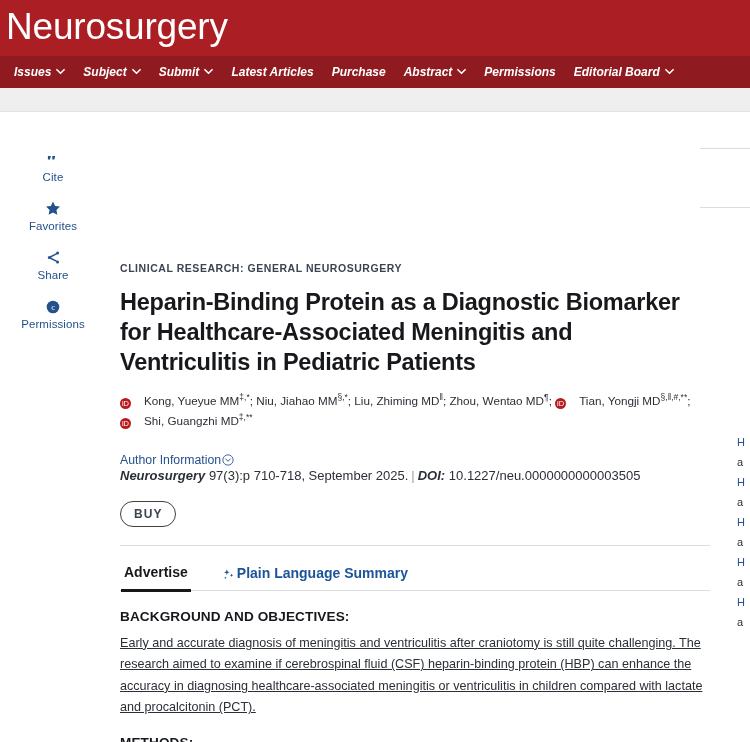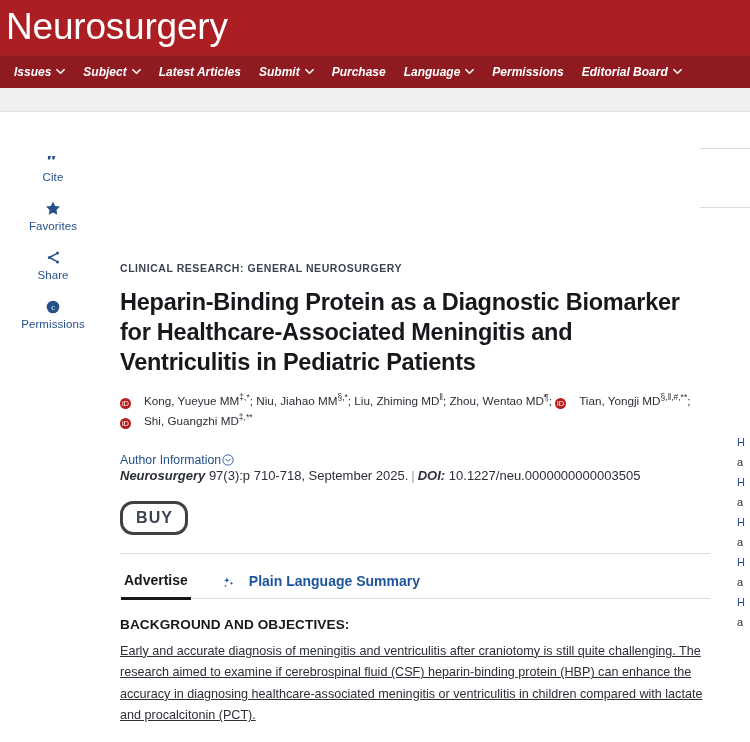--- a/index.html
+++ b/index.html
@@ -169,25 +169,25 @@
     color: #2b2f36;
     line-height: 16px;
   }
   .citation .jrnl { font-style: italic; font-weight: bold; }
   .citation .sep { color: #999ea6; margin: 0 3px; }
   .citation .doi-label { font-style: italic; font-weight: bold; }
 
   .buy-btn {
     margin-top: 17px;
     display: inline-block;
-    border: 3px solid #404040;
+    border: 1px solid #404040;
     border-radius: 13px;
     background: #ffffff;
     color: #3c4451;
-    font-size: 16px;
+    font-size: 12px;
     font-weight: bold;
     letter-spacing: 1.1px;
     padding: 5px 12px 5px 13px;
     cursor: pointer;
   }
 
   .rule {
     border: 0;
     border-top: 1px solid #d9dce0;
     margin: 18px 0 0 0;
@@ -213,21 +213,21 @@
   }
   .tab.active {
     color: #16181c;
     border-bottom: 3px solid #16181c;
     margin-bottom: -2px;
   }
   .tab.link {
     color: #1c5499;
     display: flex;
     align-items: flex-end;
-    gap: 14px;
+    gap: 2px;
   }
   .sparkle { display: inline-block; width: 13px; height: 13px; }
   .sparkle svg { display: block; }
 
   
   .abstract { margin-top: 18px; width: 585px; }
   .sec-head {
     font-size: 13.6px;
     font-weight: bold;
     color: #16181c;
@@ -280,35 +280,35 @@
   </div>
   <div class="nav-item">
     <span>Subject</span>
     <span class="caret">
       <svg viewBox="0 0 10 10" width="9" height="9">
           <path d="M1 3 L5 7 L9 3" stroke="#fff" stroke-width="1.8" fill="none" stroke-linecap="round" stroke-linejoin="round"></path>
         </svg>
     </span>
   </div>
   <div class="nav-item">
-    <span>Latest Articles</span>
-  </div>
-  <div class="nav-item">
     <span>Submit</span>
     <span class="caret">
       <svg viewBox="0 0 10 10" width="9" height="9">
           <path d="M1 3 L5 7 L9 3" stroke="#fff" stroke-width="1.8" fill="none" stroke-linecap="round" stroke-linejoin="round"></path>
         </svg>
     </span>
   </div>
   <div class="nav-item">
+    <span>Latest Articles</span>
+  </div>
+  <div class="nav-item">
     <span>Purchase</span>
   </div>
   <div class="nav-item">
-    <span>Language</span>
+    <span>Abstract</span>
     <span class="caret">
       <svg viewBox="0 0 10 10" width="9" height="9">
           <path d="M1 3 L5 7 L9 3" stroke="#fff" stroke-width="1.8" fill="none" stroke-linecap="round" stroke-linejoin="round"></path>
         </svg>
     </span>
   </div>
   <div class="nav-item">
     <span>Permissions</span>
   </div>
   <div class="nav-item">

